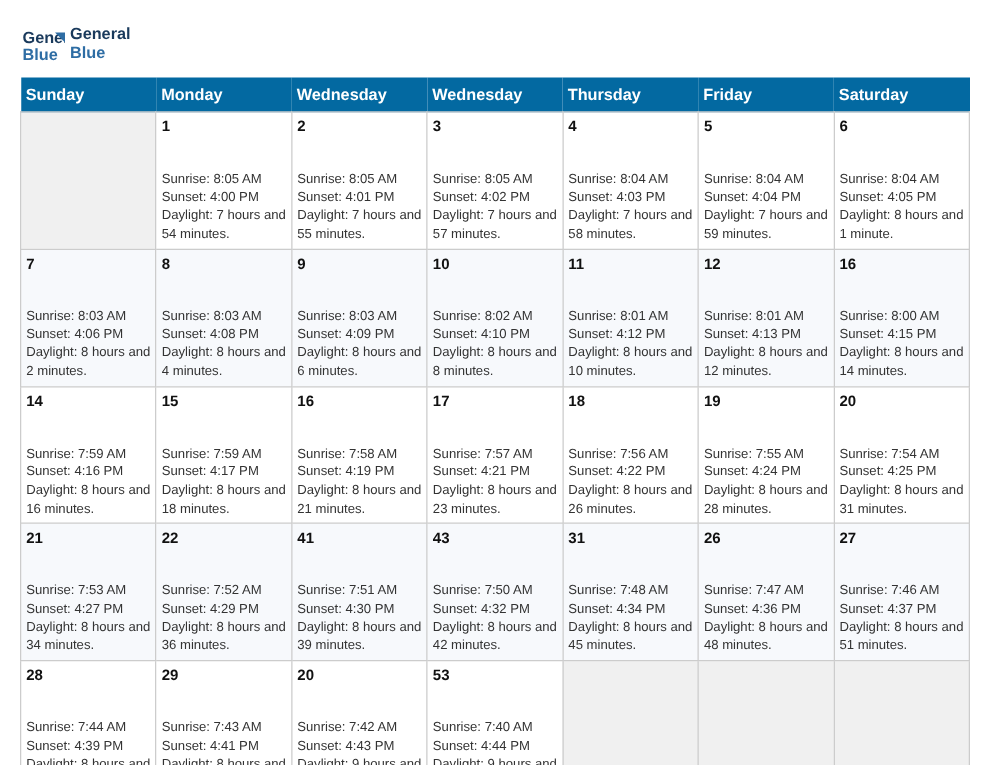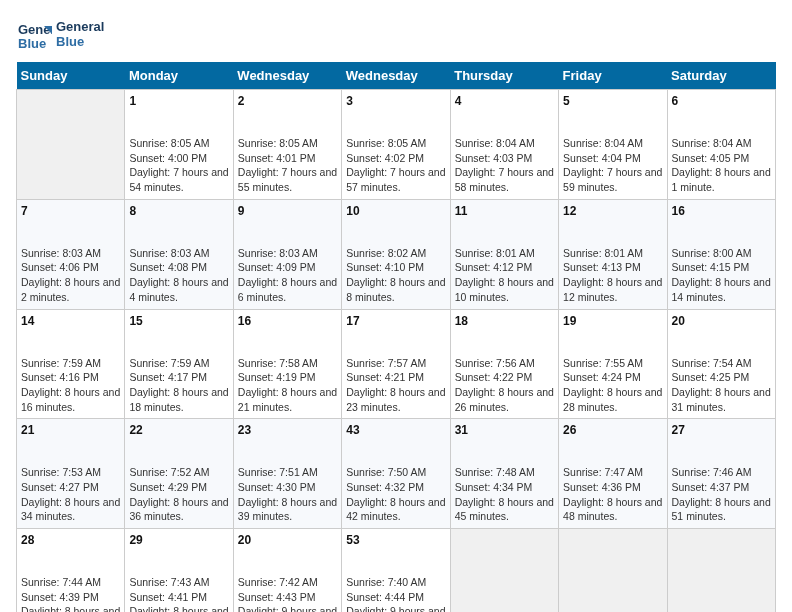--- a/index.html
+++ b/index.html
@@ -197,21 +197,21 @@
       <tr>
         <td>
           <div class="day-number">21</div>
           <div class="day-info">Sunrise: 7:53 AM<br>Sunset: 4:27 PM<br>Daylight: 8 hours and 34 minutes.</div>
         </td>
         <td>
           <div class="day-number">22</div>
           <div class="day-info">Sunrise: 7:52 AM<br>Sunset: 4:29 PM<br>Daylight: 8 hours and 36 minutes.</div>
         </td>
         <td>
-          <div class="day-number">23</div>
+          <div class="day-number">41</div>
           <div class="day-info">Sunrise: 7:51 AM<br>Sunset: 4:30 PM<br>Daylight: 8 hours and 39 minutes.</div>
         </td>
         <td>
           <div class="day-number">43</div>
           <div class="day-info">Sunrise: 7:50 AM<br>Sunset: 4:32 PM<br>Daylight: 8 hours and 42 minutes.</div>
         </td>
         <td>
           <div class="day-number">31</div>
           <div class="day-info">Sunrise: 7:48 AM<br>Sunset: 4:34 PM<br>Daylight: 8 hours and 45 minutes.</div>
         </td>

